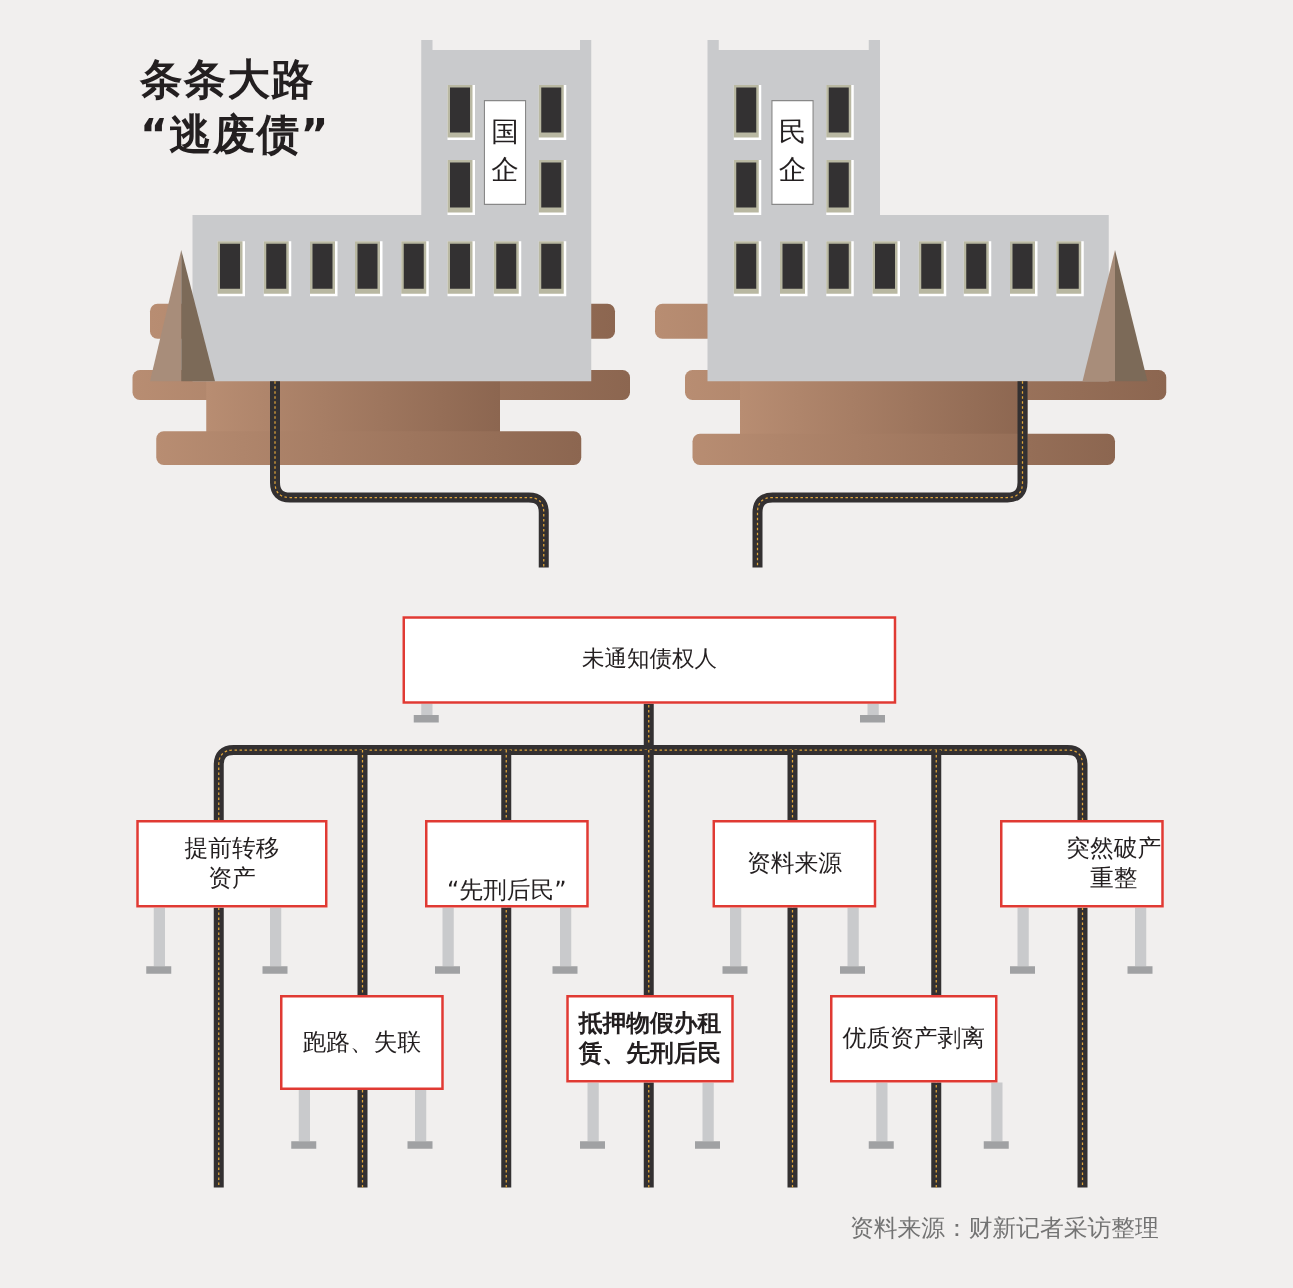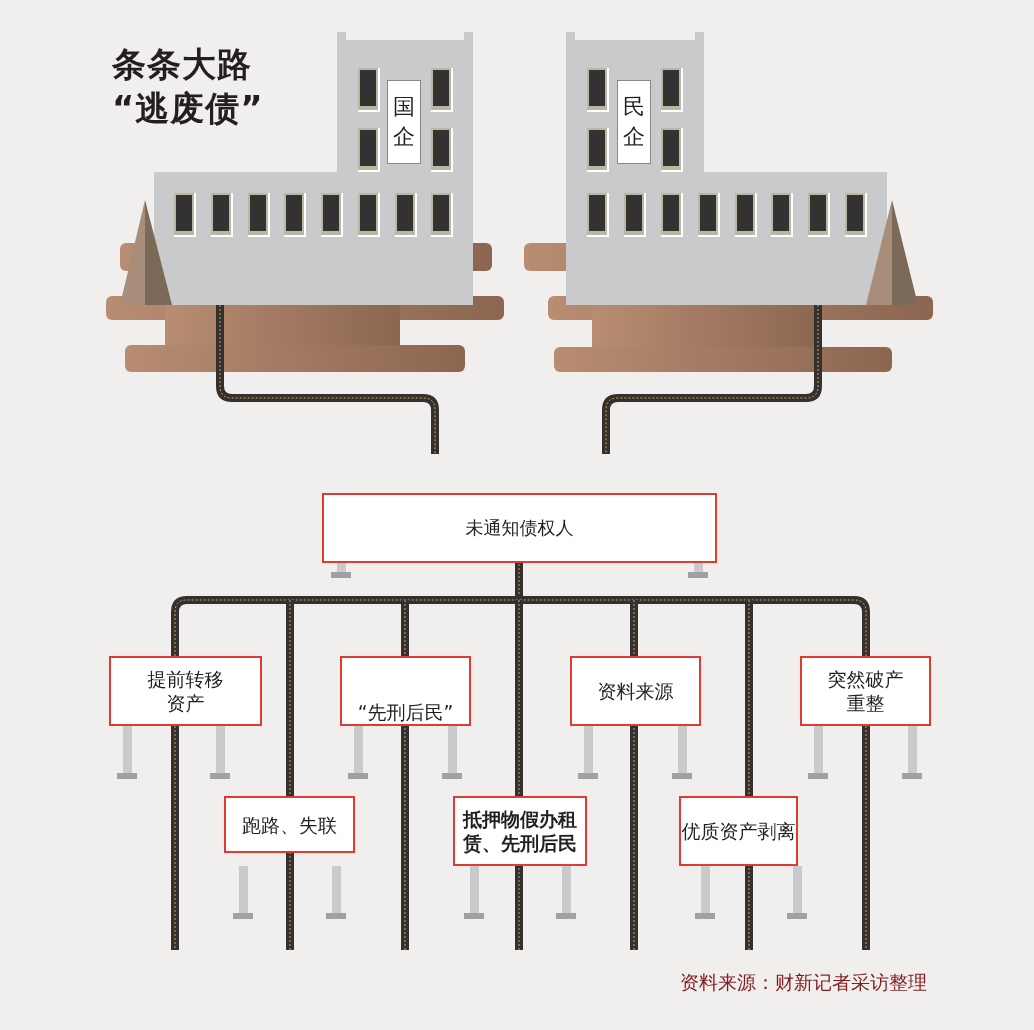--- a/index.html
+++ b/index.html
@@ -2,21 +2,21 @@
 <html><head>
 <meta charset="utf-8">
 <style>
   html, body { margin: 0; padding: 0; }
   body { width: 1034px; height: 1030px; background: #f1efee; overflow: hidden; position: relative;
          font-family: "DejaVu Sans", "Liberation Sans", sans-serif; }
   #stage { position: absolute; left: 0; top: 0; width: 1034px; height: 1030px; }
   .title { position: absolute; left: 112px; top: 42px; font-size: 34px; line-height: 44px;
            color: #231f20; font-weight: bold; letter-spacing: 1px; }
   .title div { white-space: nowrap; }
-  .source { position: absolute; left: 680px; top: 970px; font-size: 19px; color: #7f1d1d; white-space: nowrap; }
+  .source { position: absolute; left: 680px; top: 970px; font-size: 19px; color: #737373; white-space: nowrap; }
   .sign { position: absolute; background: #fff; border: 2px solid #e03a33; box-sizing: border-box;
           display: flex; align-items: center; justify-content: center; text-align: center;
           color: #231f20; font-size: 19px; line-height: 24px; }
   .bldg-label { position: absolute; background: #fff; border: 1px solid #888; box-sizing: border-box;
                 display: flex; flex-direction: column; align-items: center; justify-content: center;
                 font-size: 22px; line-height: 30px; color: #231f20; }
 </style>
 </head>
 <body>
 
@@ -214,38 +214,38 @@
 <div class="sign" style="left:322px; top:454px; width:395px; height:70px; font-size:18px;margin-top:39px;">
   <span>未通知债权人</span>
 </div>
 
 <div class="sign" style="left:109px; top:656px; width:153px; height:70px;">
   <div>
       <div>提前转移</div>
   <div>资产</div>
     </div>
 </div>
-<div class="sign" style="left:224px; top:796px; width:131px; height:57px;">
+<div class="sign" style="left:224px; top:796px; width:131px; height:76px;">
   <div>跑路、失联</div>
 </div>
 <div class="sign" style="left:340px; top:656px; width:131px; height:70px;align-items:flex-end;">
   <div>“先刑后民”</div>
 </div>
 <div class="sign" style="left:453px; top:796px; width:134px; height:70px;font-weight:bold;">
   <div>
       <div>抵押物假办租</div>
   <div>赁、先刑后民</div>
     </div>
 </div>
 <div class="sign" style="left:570px; top:656px; width:131px; height:70px;">
   <div>资料来源</div>
 </div>
-<div class="sign" style="left:679px; top:796px; width:119px; height:70px;">
+<div class="sign" style="left:664px; top:796px; width:134px; height:70px;">
   <div>优质资产剥离</div>
 </div>
-<div class="sign" style="left:800px; top:656px; width:131px; height:70px;">
+<div class="sign" style="left:800px; top:656px; width:131px; height:70px;justify-content:flex-end;">
   <div>
       <div>突然破产</div>
   <div>重整</div>
     </div>
 </div>
 
 <div class="source">资料来源：财新记者采访整理</div>
 
 </body></html>

